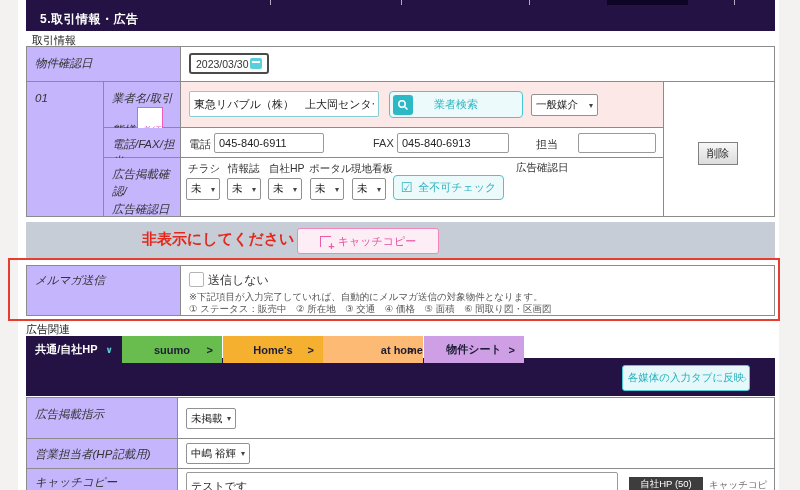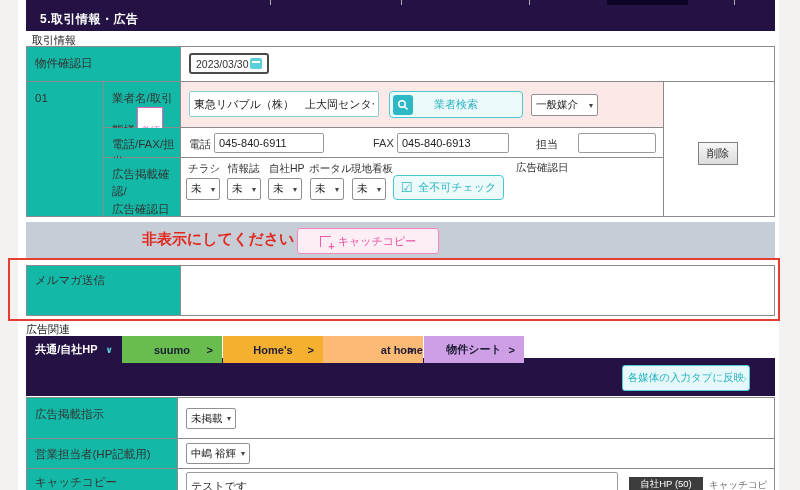--- a/index.html
+++ b/index.html
@@ -13,21 +13,21 @@
   .strip-sep{top:0;width:1px;height:5px;background:rgba(255,255,255,.65);}
   .strip-dark{left:581px;top:0;width:81px;height:5px;background:#0d0426;}
   .header-bar{left:26px;top:5px;width:749px;height:26px;background:#241245;}
   .header-title{position:absolute;left:14px;top:6px;font-size:12px;font-weight:bold;color:#fff;letter-spacing:.5px;}
 
   .sec-label{position:absolute;font-size:11px;color:#222;}
 
   
   .tbl{background:#fff;border:1px solid #8b8b8b;}
   .cell{position:absolute;box-sizing:border-box;font-size:11.5px;}
-  .lab{background:#14b8a6;}
+  .lab{background:#c4b5fd;font-style:italic;}
   .br{border-right:1px solid #8b8b8b;}
   .bb{border-bottom:1px solid #8b8b8b;}
   .cell .lbl{position:absolute;left:8px;top:8px;line-height:1.5;}
 
   #table1{left:26px;top:46px;width:749px;height:171px;}
   .pink{background:#fce9e7;}
 
   .datebox{position:absolute;display:flex;align-items:center;justify-content:space-between;
     border:2px solid #4a4a4a;border-radius:3px;background:#fff;font-size:10.5px;color:#333;
     padding:0 5px;box-sizing:border-box;}
@@ -208,20 +208,26 @@
     <div class="pink-btn">
       <span class="add-icon"></span>
       <span>キャッチコピー</span>
     </div>
   </div>
 
   <div class="abs tbl" id="mailmag-tbl">
     <div class="cell lab br" style="left:0;top:0;width:154px;height:49px;">
       <span class="lbl" style="top:6px;">メルマガ送信</span>
     </div>
+    <div class="cell" style="left:154px;top:0;width:593px;height:49px;">
+      <span class="chk" style="left:8px;top:6px;"></span>
+      <span class="small-lbl" style="left:27px;top:6px;font-size:12px;">送信しない</span>
+      <span class="note" style="left:8px;top:25px;">※下記項目が入力完了していれば、自動的にメルマガ送信の対象物件となります。</span>
+      <span class="note" style="left:8px;top:37px;">① ステータス：販売中　② 所在地　③ 交通　④ 価格　⑤ 面積　⑥ 間取り図・区画図</span>
+    </div>
   </div>
 
   <div class="abs red-box"></div>
 
   <div class="sec-label" style="left:26px;top:322px;">広告関連</div>
 
   <div class="tab tab-active">
     <span>共通/自社HP</span>
     <span class="chev">∨</span>
   </div>

